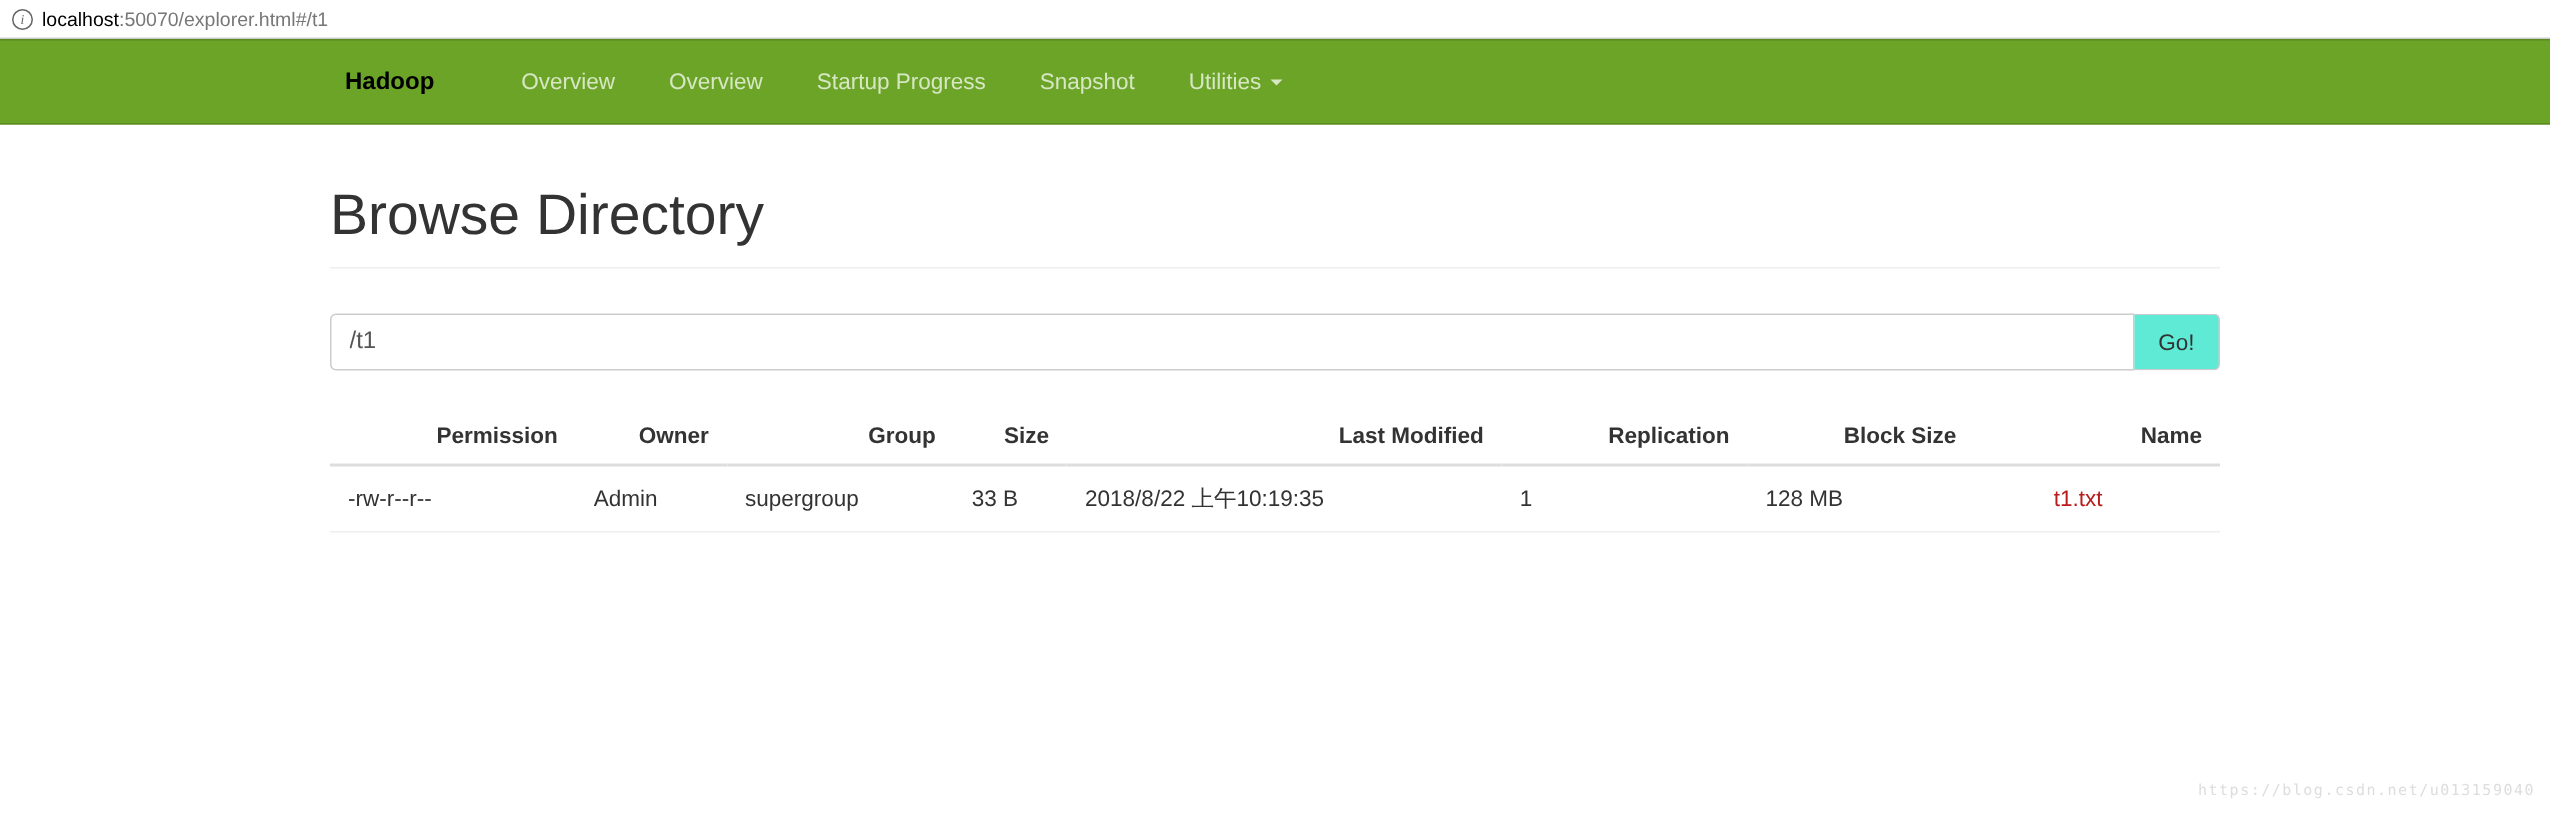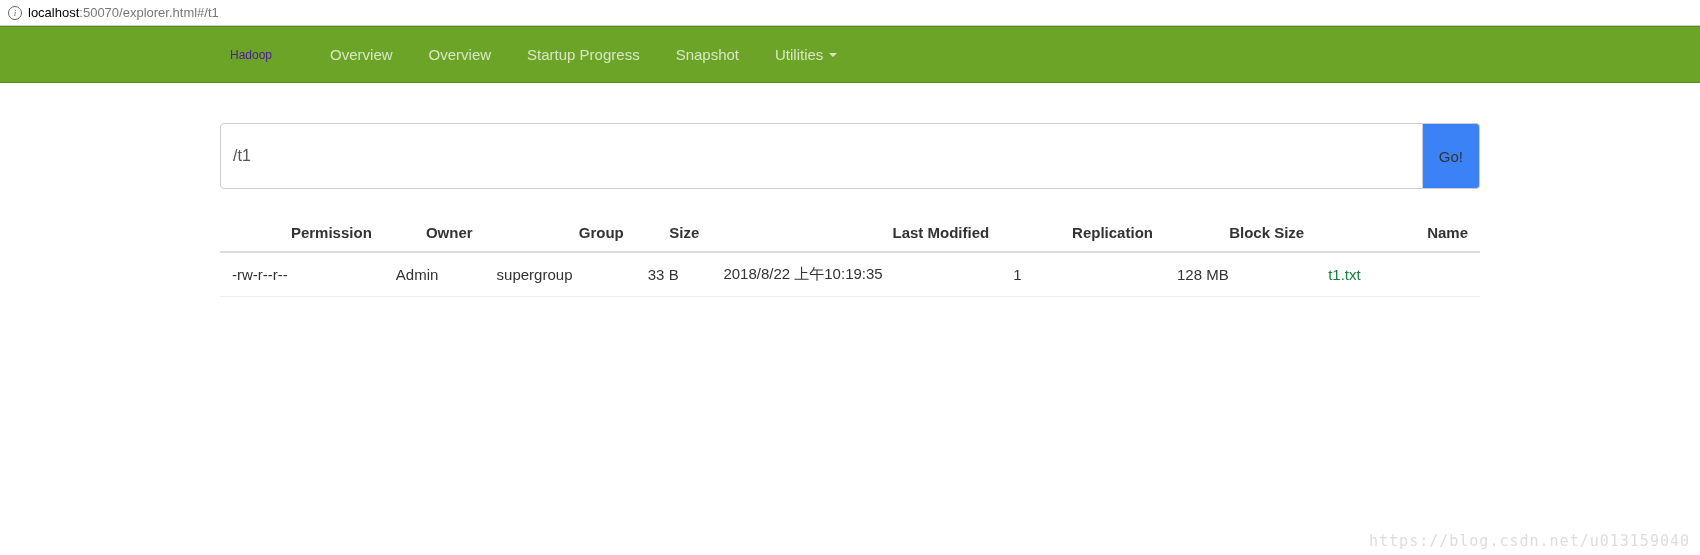--- a/index.html
+++ b/index.html
@@ -6,39 +6,39 @@
     body { font-family: "Helvetica Neue", Helvetica, Arial, sans-serif; font-size: 14px; color: #333; background: #fff; }
     
     .address-bar { background: #fff; border-bottom: 1px solid #ccc; padding: 4px 8px; display: flex; align-items: center; height: 26px; }
     .address-bar .info-icon { width: 14px; height: 14px; border: 1px solid #666; border-radius: 50%; display: flex; align-items: center; justify-content: center; margin-right: 6px; font-size: 9px; color: #666; font-family: Georgia, serif; font-style: italic; }
     .address-bar .url { font-size: 13px; color: #333; text-align: center; }
     .address-bar .url .host { color: #000; }
     .address-bar .url .rest { color: #777; }
     
     .navbar { background: #6ca428; border-top: 1px solid #5a8a20; border-bottom: 1px solid #5a8a20; }
     .navbar-inner { max-width: 1300px; margin: 0 auto; padding: 0 20px; display: flex; align-items: center; height: 55px; }
-    .navbar .brand { color: #4c1d95; font-size: 12px; font-weight: 400; margin-right: 30px; padding: 0 10px; }
+    .navbar .brand { color: #000000; font-size: 16px; font-weight: 700; margin-right: 30px; padding: 0 10px; }
     .navbar .nav-item { color: #d7e7c4; font-size: 15px; padding: 0 18px; cursor: pointer; display: flex; align-items: center; height: 100%; }
     .navbar .caret { display: inline-block; margin-left: 6px; width: 0; height: 0; border-left: 4px solid transparent; border-right: 4px solid transparent; border-top: 4px solid #d7e7c4; }
     
     .container { max-width: 1300px; margin: 0 auto; padding: 40px 20px; }
     .page-title { font-size: 38px; font-weight: 400; color: #333; margin-bottom: 30px; border-bottom: 1px solid #eee; padding-bottom: 12px; }
     
     .input-group { display: flex; margin-bottom: 25px; }
-    .path-input { flex: 1; border: 1px solid #ccc; border-radius: 4px 0 0 4px; padding: 23px 12px; font-size: 16px; color: #555; outline: none; }
-    .go-button { border: 1px solid #ccc; border-left: none; border-radius: 0 4px 4px 0; background: #3b82f6; padding: 9px 16px; font-size: 15px; color: #333; cursor: pointer; }
+    .path-input { flex: 1; border: 1px solid #ccc; border-radius: 4px 0 0 4px; padding: 9px 12px; font-size: 16px; color: #555; outline: none; }
+    .go-button { border: 1px solid #ccc; border-left: none; border-radius: 0 4px 4px 0; background: #5eead4; padding: 9px 16px; font-size: 15px; color: #333; cursor: pointer; }
     
     .file-table { width: 100%; border-collapse: collapse; margin-bottom: 40px; }
     .file-table th { text-align: right; padding: 10px 12px; border-bottom: 2px solid #ddd; font-weight: 700; font-size: 15px; }
     .file-table td { padding: 12px 12px; border-bottom: 1px solid #eee; font-size: 15px; color: #333; }
-    .file-table .file-link { color: #15803d; cursor: pointer; text-decoration: none; }
+    .file-table .file-link { color: #b91c1c; cursor: pointer; text-decoration: none; margin-left: 41px; }
     
     .footer { border-top: 1px solid #eee; padding-top: 22px; font-size: 15px; color: #333; }
     
-    .watermark { position: fixed; bottom: 5px; right: 10px; font-size: 15px; color: #ddd; font-family: monospace; letter-spacing: 1px; pointer-events: none; }
+    .watermark { position: fixed; bottom: 22px; right: 10px; font-size: 10px; color: #ddd; font-family: monospace; letter-spacing: 1px; pointer-events: none; }
     
     .col-perm { width: 13%; }
     .col-owner { width: 8%; }
     .col-group { width: 12%; }
     .col-size { width: 6%; }
     .col-mod { width: 23%; }
     .col-rep { width: 13%; }
     .col-block { width: 12%; }
     .col-name { width: 13%; }
   </style>
@@ -68,20 +68,21 @@
         <span>Snapshot</span>
       </div>
     <div class="nav-item">
       <span>Utilities</span>
       <span class="caret"></span>
     </div>
   </div>
 </div>
 
 <div class="container">
+  <h1 class="page-title">Browse Directory</h1>
 
   <div class="input-group">
     <input type="text" class="path-input" value="/t1" style="">
     <button class="go-button">Go!</button>
   </div>
 
   <table class="file-table">
     <thead>
       <tr>
         <th class="col-perm">Permission</th>

